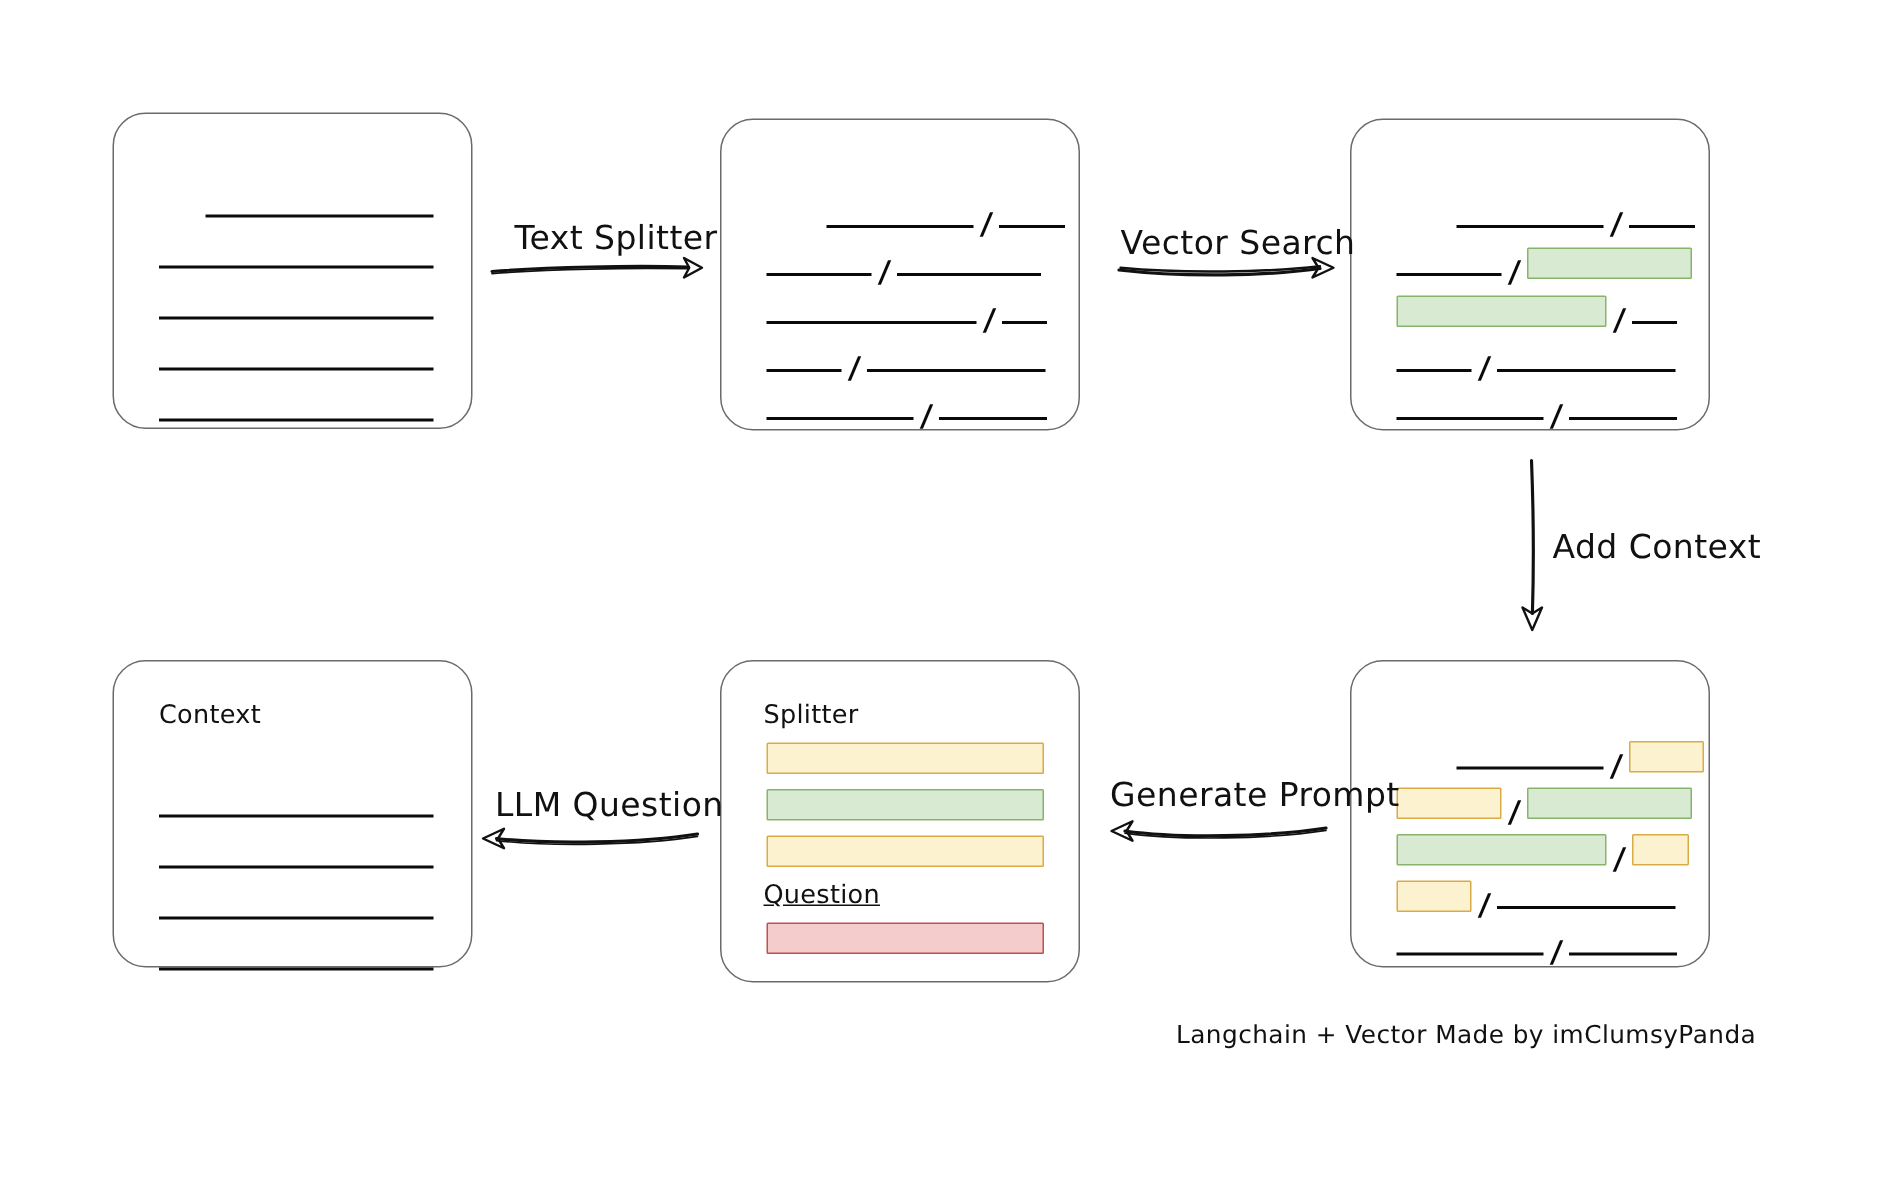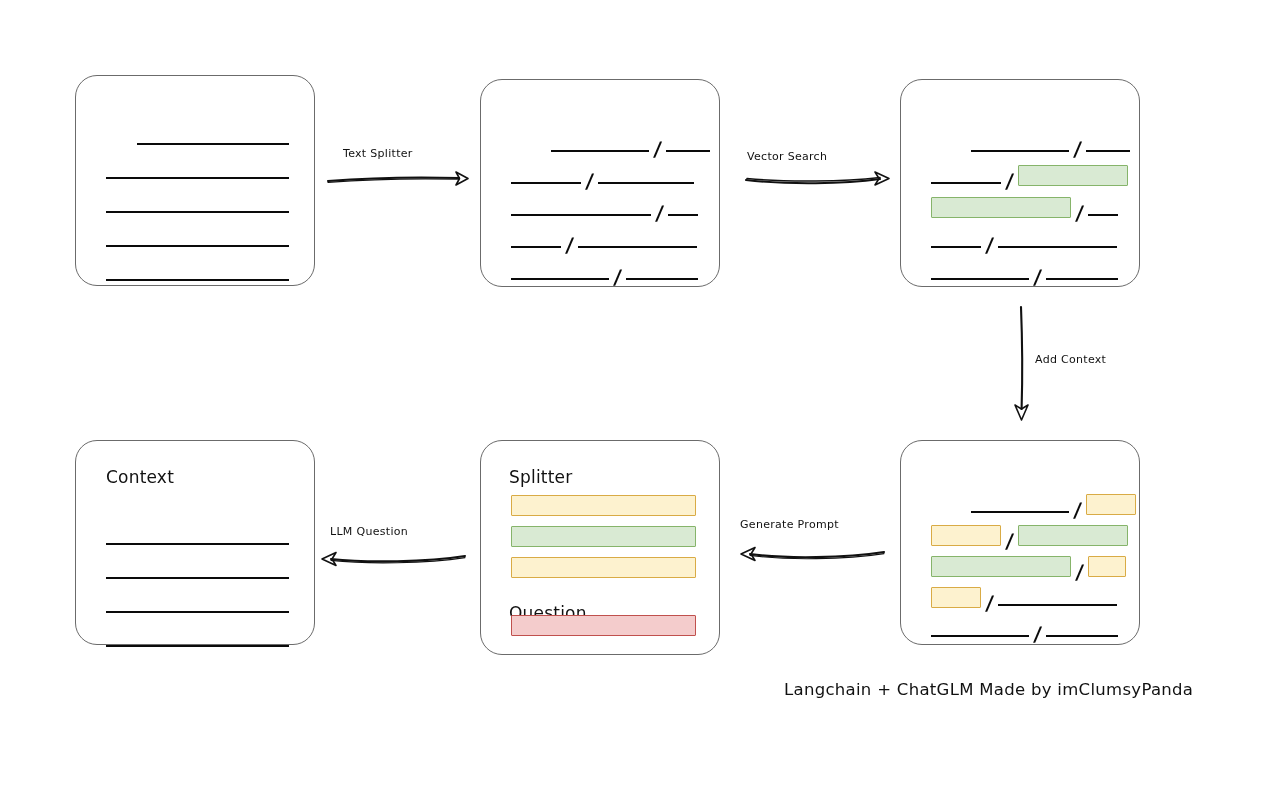--- a/index.html
+++ b/index.html
@@ -78,21 +78,21 @@
     position: absolute;
     font-family: "DejaVu Sans", sans-serif;
     font-size: 17px;
     color: #111111;
     letter-spacing: 0.2px;
     white-space: nowrap;
   }
   .edge-label {
     position: absolute;
     font-family: "DejaVu Sans", sans-serif;
-    font-size: 11px;
+    font-size: 22px;
     color: #111111;
     white-space: nowrap;
     letter-spacing: 0.3px;
   }
   .footer-note {
     position: absolute;
     font-family: "DejaVu Sans", sans-serif;
     font-size: 16.5px;
     color: #111111;
     white-space: nowrap;
@@ -218,21 +218,21 @@
       </div>
   </div>
 
   <div class="doc-box" style="left:480px; top:440px; width:240px; height:215px;">
     <div class="box-heading" style="left:28px; top:26px;">Splitter</div>
     <div class="bars-host">
         <div class="bar yellow" style="left: 30px; top: 54px; width: 185px;"></div>
         <div class="bar green" style="left: 30px; top: 85px; width: 185px;"></div>
         <div class="bar yellow" style="left: 30px; top: 116px; width: 185px;"></div>
       </div>
-    <div class="box-heading" style="left:28px; top:162px;">Question</div>
+    <div class="box-heading" style="left:28px; top:146px;text-decoration:underline;">Question</div>
     <div class="bars-host">
         <div class="bar red" style="left: 30px; top: 174px; width: 185px;"></div>
       </div>
   </div>
 
   <div class="doc-box" style="left:75px; top:440px; width:240px; height:205px;">
     <div class="box-heading" style="left:30px; top:26px;">Context</div>
     <div class="rows-host">
         <div class="row" style="left: 30px; top: 82px; width: 185px;">
           <span class="seg" style="left: 0px; width: 183px;"></span>
@@ -276,15 +276,15 @@
     <path d="M19,4.5 L5,11 L19,17.5 L15,11 Z" stroke="#111" stroke-width="1.6" fill="none" stroke-linejoin="round"></path>
   </svg>
 
   <div class="edge-label" style="left:330px; top:525px;">LLM Question</div>
   <svg class="arrow-svg" style="left:317px; top:548px;" width="152" height="22" viewBox="0 0 152 22">
     <path d="M148,8 C110,14 50,15 14,11" stroke="#111" stroke-width="2.1" fill="none" stroke-linecap="round"></path>
     <path d="M148,9.6 C110,15.6 50,16.4 14,12.4" stroke="#111" stroke-width="1.1" fill="none" stroke-linecap="round"></path>
     <path d="M19,4.5 L5,11 L19,17.5 L15,11 Z" stroke="#111" stroke-width="1.6" fill="none" stroke-linejoin="round"></path>
   </svg>
 
-  <div class="footer-note" style="left:784px; top:680px;">Langchain + ChatGLM Made by imClumsyPanda</div>
+  <div class="footer-note" style="left:784px; top:680px;">Langchain + Vector Made by imClumsyPanda</div>
 
 </div>
 
 </body></html>

